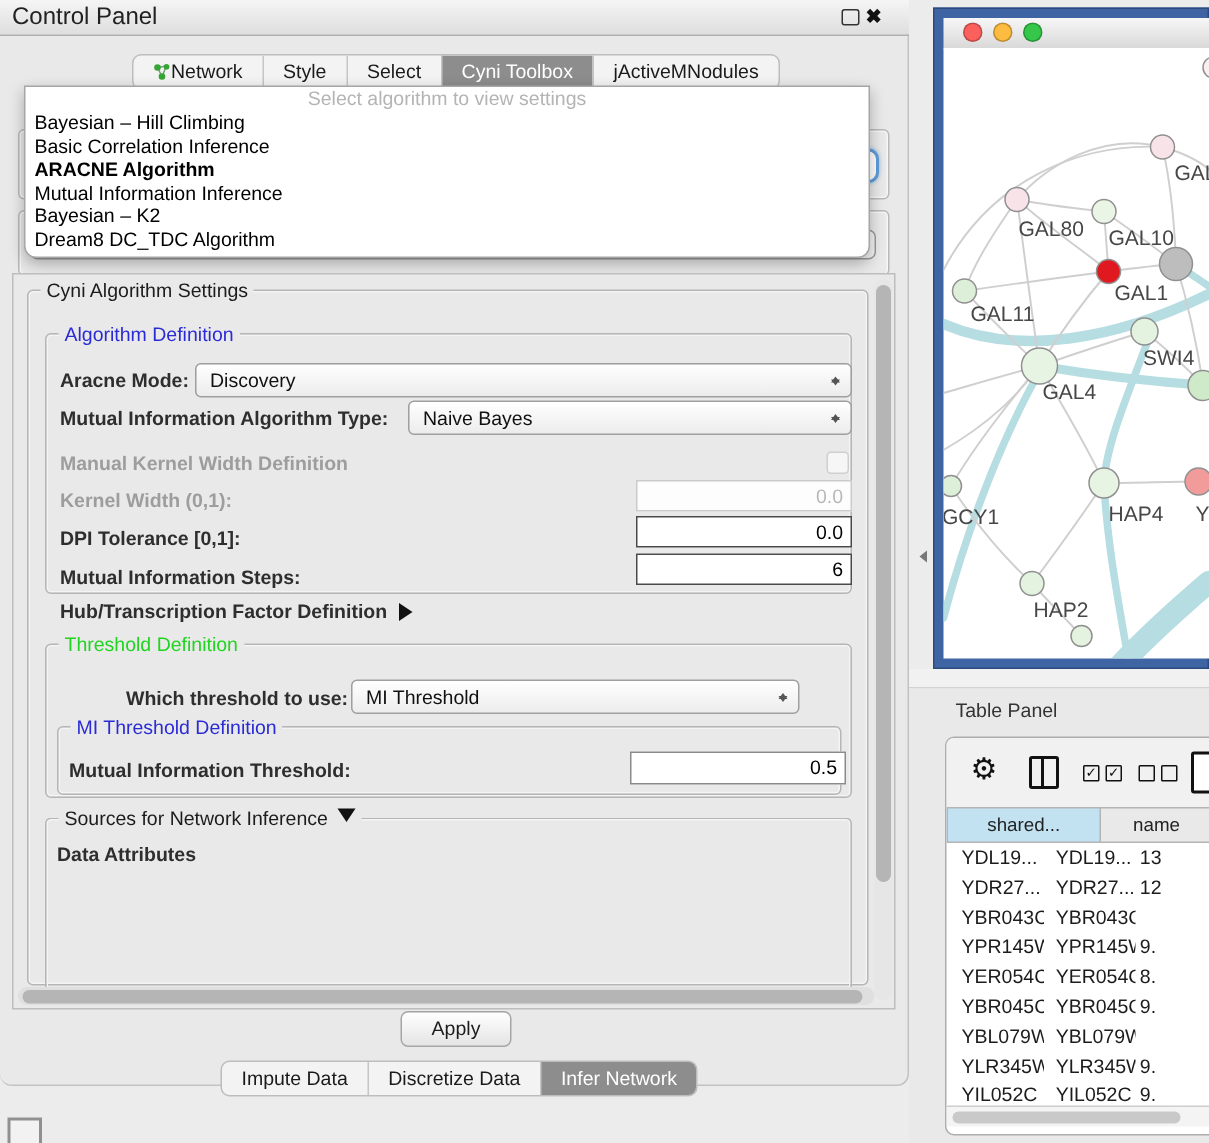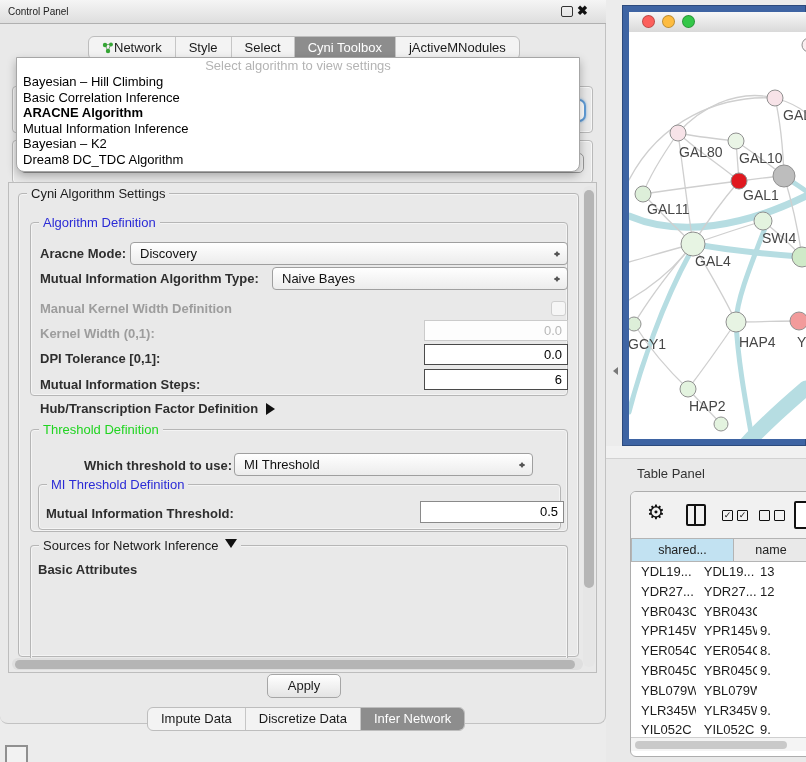--- a/index.html
+++ b/index.html
@@ -5,21 +5,21 @@
   html,body{margin:0;padding:0;}
   .screen{position:relative;width:806px;height:762px;overflow:hidden;background:#ececec;
           font-family:"Liberation Sans", sans-serif;color:#1c1c1c;}
   .abs{position:absolute;}
 
   
   .cp-win{left:0;top:8;width:605px;height:723px;background:#e9e9e9;
           border-right:1px solid #c2c2c2;border-bottom:1px solid #c2c2c2;border-radius:0 0 8px 8px;}
   .cp-title{left:0;top:8;width:606px;height:23px;background:linear-gradient(#f5f5f5,#dedede);
             border-bottom:1px solid #b0b0b0;}
-  .cp-title .txt{position:absolute;left:8px;top:0;line-height:23px;font-size:10px;color:#222;}
+  .cp-title .txt{position:absolute;left:8px;top:0;line-height:23px;font-size:16px;color:#222;}
   .float-btn{position:absolute;left:561px;top:6px;width:10px;height:9px;border:1.5px solid #333;border-radius:2px;}
   .close-btn{position:absolute;left:577px;top:3px;font-size:13px;font-weight:bold;color:#111;}
 
   
   .seg{display:inline-flex;border:1px solid #bdbdbd;border-radius:6px;overflow:hidden;
        background:#f3f3f3;height:22px;}
   .seg .tab{display:flex;align-items:center;gap:0;padding:0 13px;font-size:13px;color:#1a1a1a;
             border-left:1px solid #c6c6c6;line-height:22px;white-space:nowrap;}
   .seg .tab:first-child{border-left:none;}
   .seg .tab.sel{background:#8d8d8d;color:#fff;}
@@ -206,21 +206,21 @@
     <span class="legend blue">MI Threshold Definition</span>
   </div>
   <span class="lbl" style="left:46px;top:506px;">Mutual Information Threshold:</span>
   <div class="field" style="left:420px;top:501px;width:137px;height:20px;line-height:20px;border:1px solid #8a8a8a;color:#000;">0.5</div>
 
   <div class="gb" style="left:30px;top:545px;width:536px;height:114px;border-bottom:none;border-radius:4px 4px 0 0;">
     <span class="legend">
       <span>Sources for Network Inference</span><span class="tri-d"></span>
     </span>
   </div>
-  <span class="lbl" style="left:38px;top:562px;">Basic Attributes</span>
+  <span class="lbl" style="left:38px;top:562px;">Data Attributes</span>
 
   <div class="abs" style="left:12px;top:658px;width:571px;height:12px;background:#dfdfdf;border-radius:6px;">
     <div class="sb-thumb" style="left:3px;top:1.5px;width:560px;height:9px;"></div>
   </div>
 
   <div class="btn" style="left:267px;top:674px;width:72px;height:22px;line-height:22px;">Apply</div>
 
   <div class="abs" style="left:147px;top:707px;">
     <div class="seg" id="bottom-tabs">
         <div class="tab">

